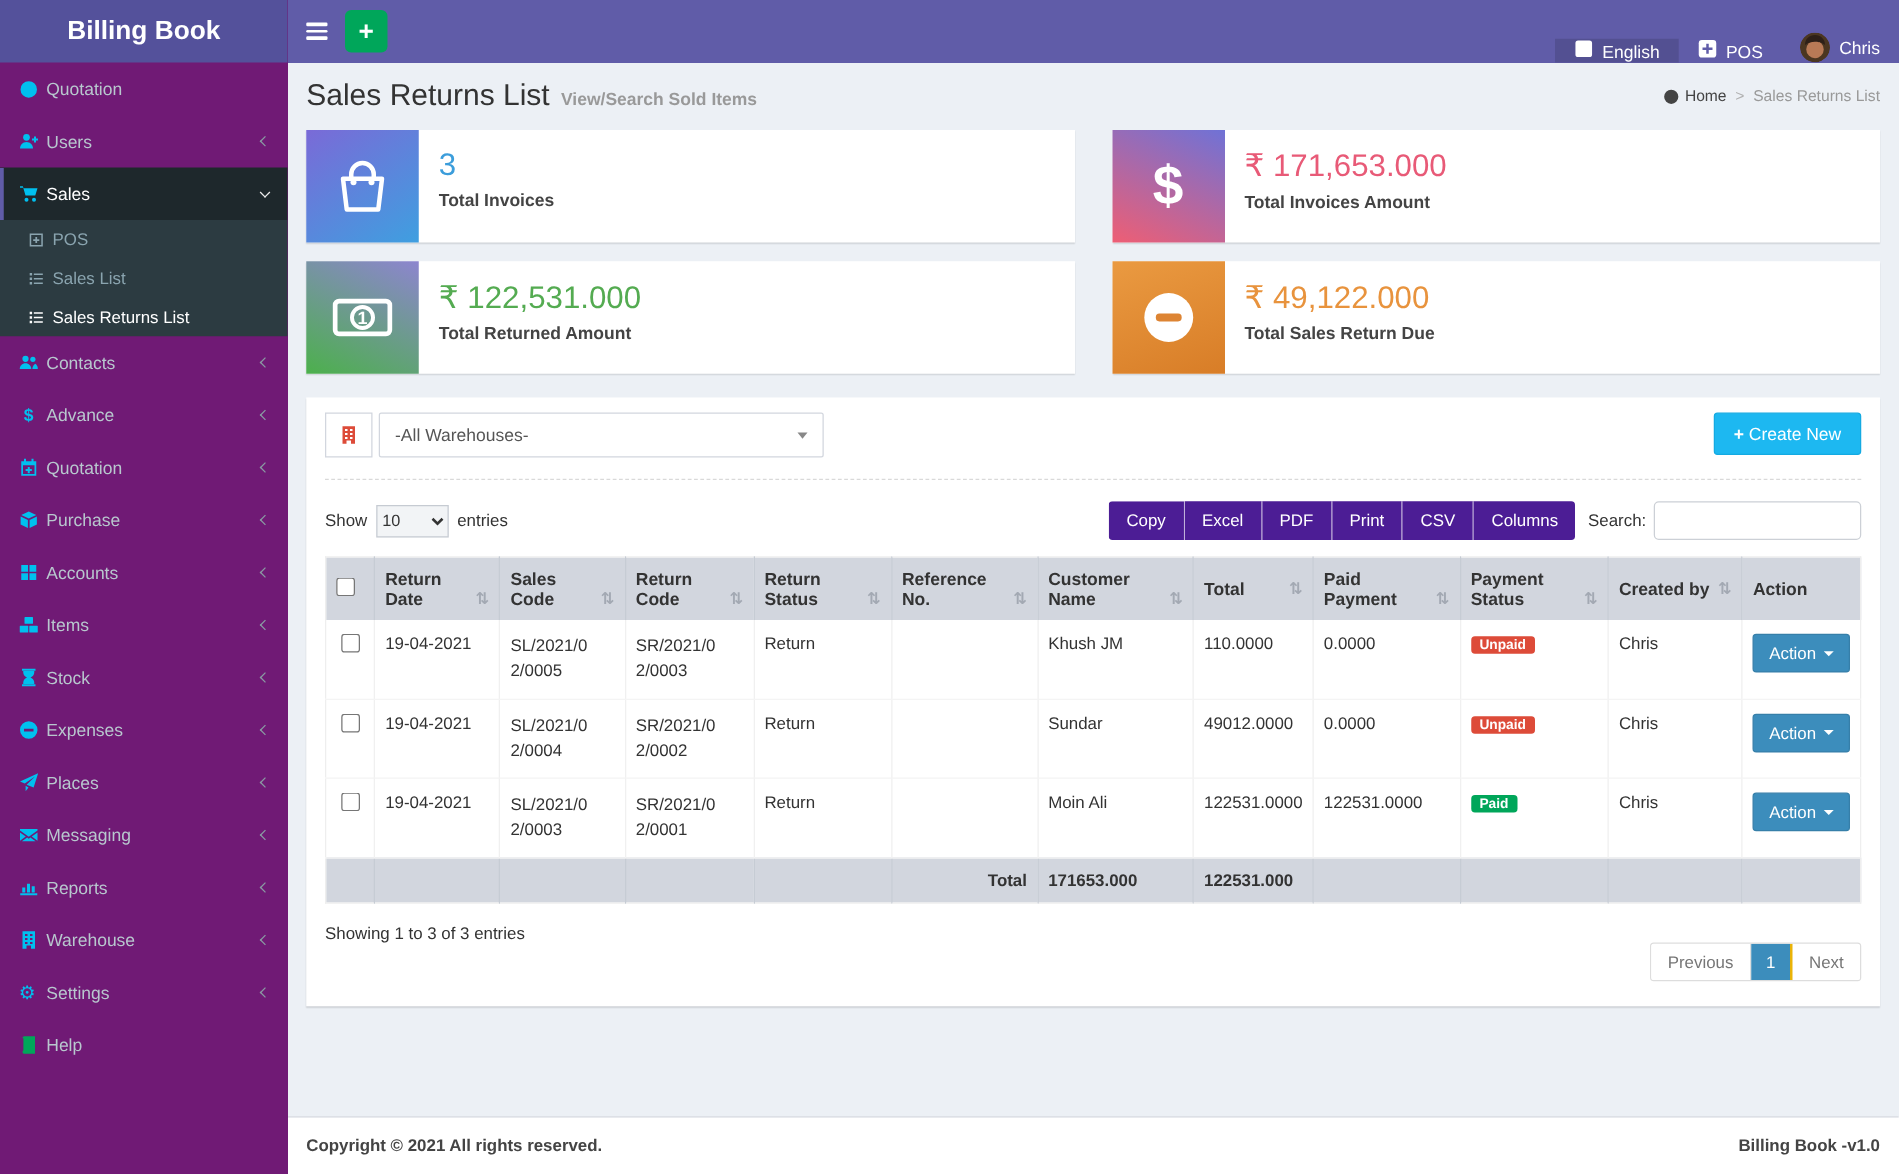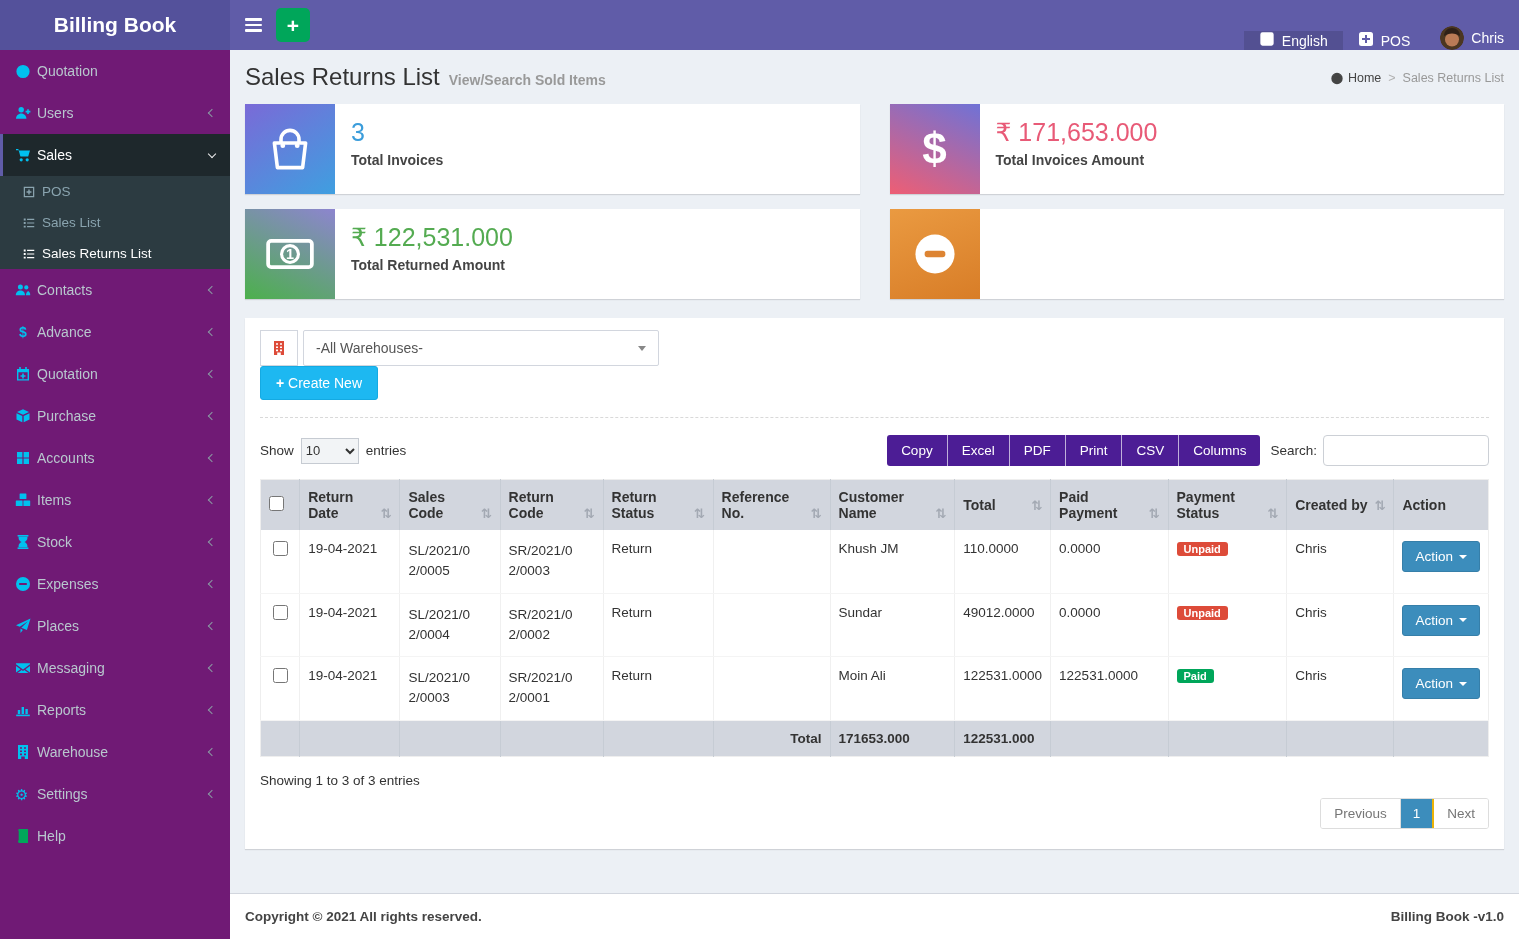--- a/index.html
+++ b/index.html
@@ -54,21 +54,21 @@
   .grad-3 { background:linear-gradient(205deg,#8d85cf 0%,#4cb04c 100%); }
   .grad-4 { background:linear-gradient(160deg,#ea9a41 0%,#d87d27 100%); }
   .card-body { padding:14px 16px; }
   .card-value { font-size:25px; }
   .v1 { color:#3b9ddb; } .v2 { color:#e85a77; } .v3 { color:#54ab51; } .v4 { color:#e8933d; }
   .card-label { font-size:14px; font-weight:bold; color:#444; margin-top:5px; }
   .big-dollar { font-size:44px; font-weight:bold; color:#fff; line-height:1; }
 
   
   .box { background:#fff; box-shadow:0 1px 1px rgba(0,0,0,.12); padding:12px 15px 20px; }
-  .wh-row { display:flex; align-items:flex-start; justify-content:space-between; padding-bottom:17px; border-bottom:1px dashed #d9d9d9;flex-direction:column; }
+  .wh-row { display:flex; align-items:flex-start; justify-content:space-between; padding-bottom:17px; border-bottom:1px dashed #d9d9d9; }
   .wh-group { display:flex; gap:5px; }
   .addon { width:38px; height:36px; border:1px solid #d2d6de; background:#fff; display:flex; align-items:center; justify-content:center; color:#dd4b39; }
   .wh-select { width:356px; height:36px; border:1px solid #d2d6de; border-radius:2px; background:#fff; display:flex; align-items:center; justify-content:space-between; padding:0 12px; color:#555; font-size:14px; cursor:pointer; }
   .caret-down { width:0; height:0; border-left:4px solid transparent; border-right:4px solid transparent; border-top:5px solid #888; }
   .btn-create { background:#1db8f1; border:1px solid #14aae2; color:#fff; font-size:14px; padding:8px 15px; border-radius:3px; cursor:pointer; }
 
   
   .controls { display:flex; align-items:center; margin-top:17px; }
   .show-group { display:flex; align-items:center; gap:7px; font-size:13.5px; color:#333; }
   .len-select { height:26px; width:58px; border:1px solid #c6cbd2; background:#f2f4f6; color:#333; font-size:13px; font-family:inherit; }
@@ -93,21 +93,21 @@
   .cell-check { text-align:center; }
   .code { display:inline-block; max-width:66px; word-break:break-all; line-height:1.5; }
   .badge { display:inline-block; color:#fff; font-size:11px; font-weight:bold; padding:1px 7px; border-radius:3px; }
   .badge.unpaid { background:#dd4b39; }
   .badge.paid { background:#00a65a; }
   .action-btn { background:#3c8dbc; border:1px solid #367fa9; color:#fff; font-size:13.5px; padding:7px 12px; border-radius:3px; cursor:pointer; display:inline-flex; align-items:center; gap:6px; font-family:inherit; }
   .caret-w { width:0; height:0; border-left:4px solid transparent; border-right:4px solid transparent; border-top:4px solid #fff; }
   .t-right { text-align:right; }
 
   .summary { margin-top:16px; font-size:13.5px; color:#333; }
-  .pager-row { text-align:right; margin-top:10px; }
+  .pager-row { text-align:right; }
   .pager { display:inline-flex; border:1px solid #ddd; border-radius:3px; overflow:hidden; font-size:13.5px; }
   .pg { padding:7px 13px; background:#fff; color:#767676; cursor:pointer; }
   .pg.cur { background:#3c8dbc; color:#fff; padding:7px 12px; }
   .pg.prev { border-right:1px solid #ddd; }
   .pg.next { border-left:2px solid #eab308; }
 
   
   .footer { position:fixed; left:230px; right:0; bottom:0; background:#fff; border-top:1px solid #d2d6de; padding:15px; display:flex; justify-content:space-between; font-size:13.5px; font-weight:bold; color:#444; }
 
   input[type="checkbox"] { width:15px; height:15px; accent-color:#fff; }
@@ -412,20 +412,24 @@
         <div class="card-value v3">₹ 122,531.000</div>
         <div class="card-label">Total Returned Amount</div>
       </div>
     </div>
     <div class="card">
       <div class="card-icon grad-4">
         <svg width="46" height="46" viewBox="0 0 16 16">
             <circle cx="8" cy="8" r="6.8" fill="#fff"></circle>
             <rect x="4.4" y="6.9" width="7.2" height="2.2" rx="1" fill="#dd8433"></rect>
           </svg>
+      </div>
+      <div class="card-body">
+        <div class="card-value v4">₹ 49,122.000</div>
+        <div class="card-label">Total Sales Return Due</div>
       </div>
     </div>
   </div>
 
   <div class="box">
 
     <div class="wh-row">
       <div class="wh-group">
         <span class="addon">
             <svg class="ic" viewBox="0 0 16 16">

